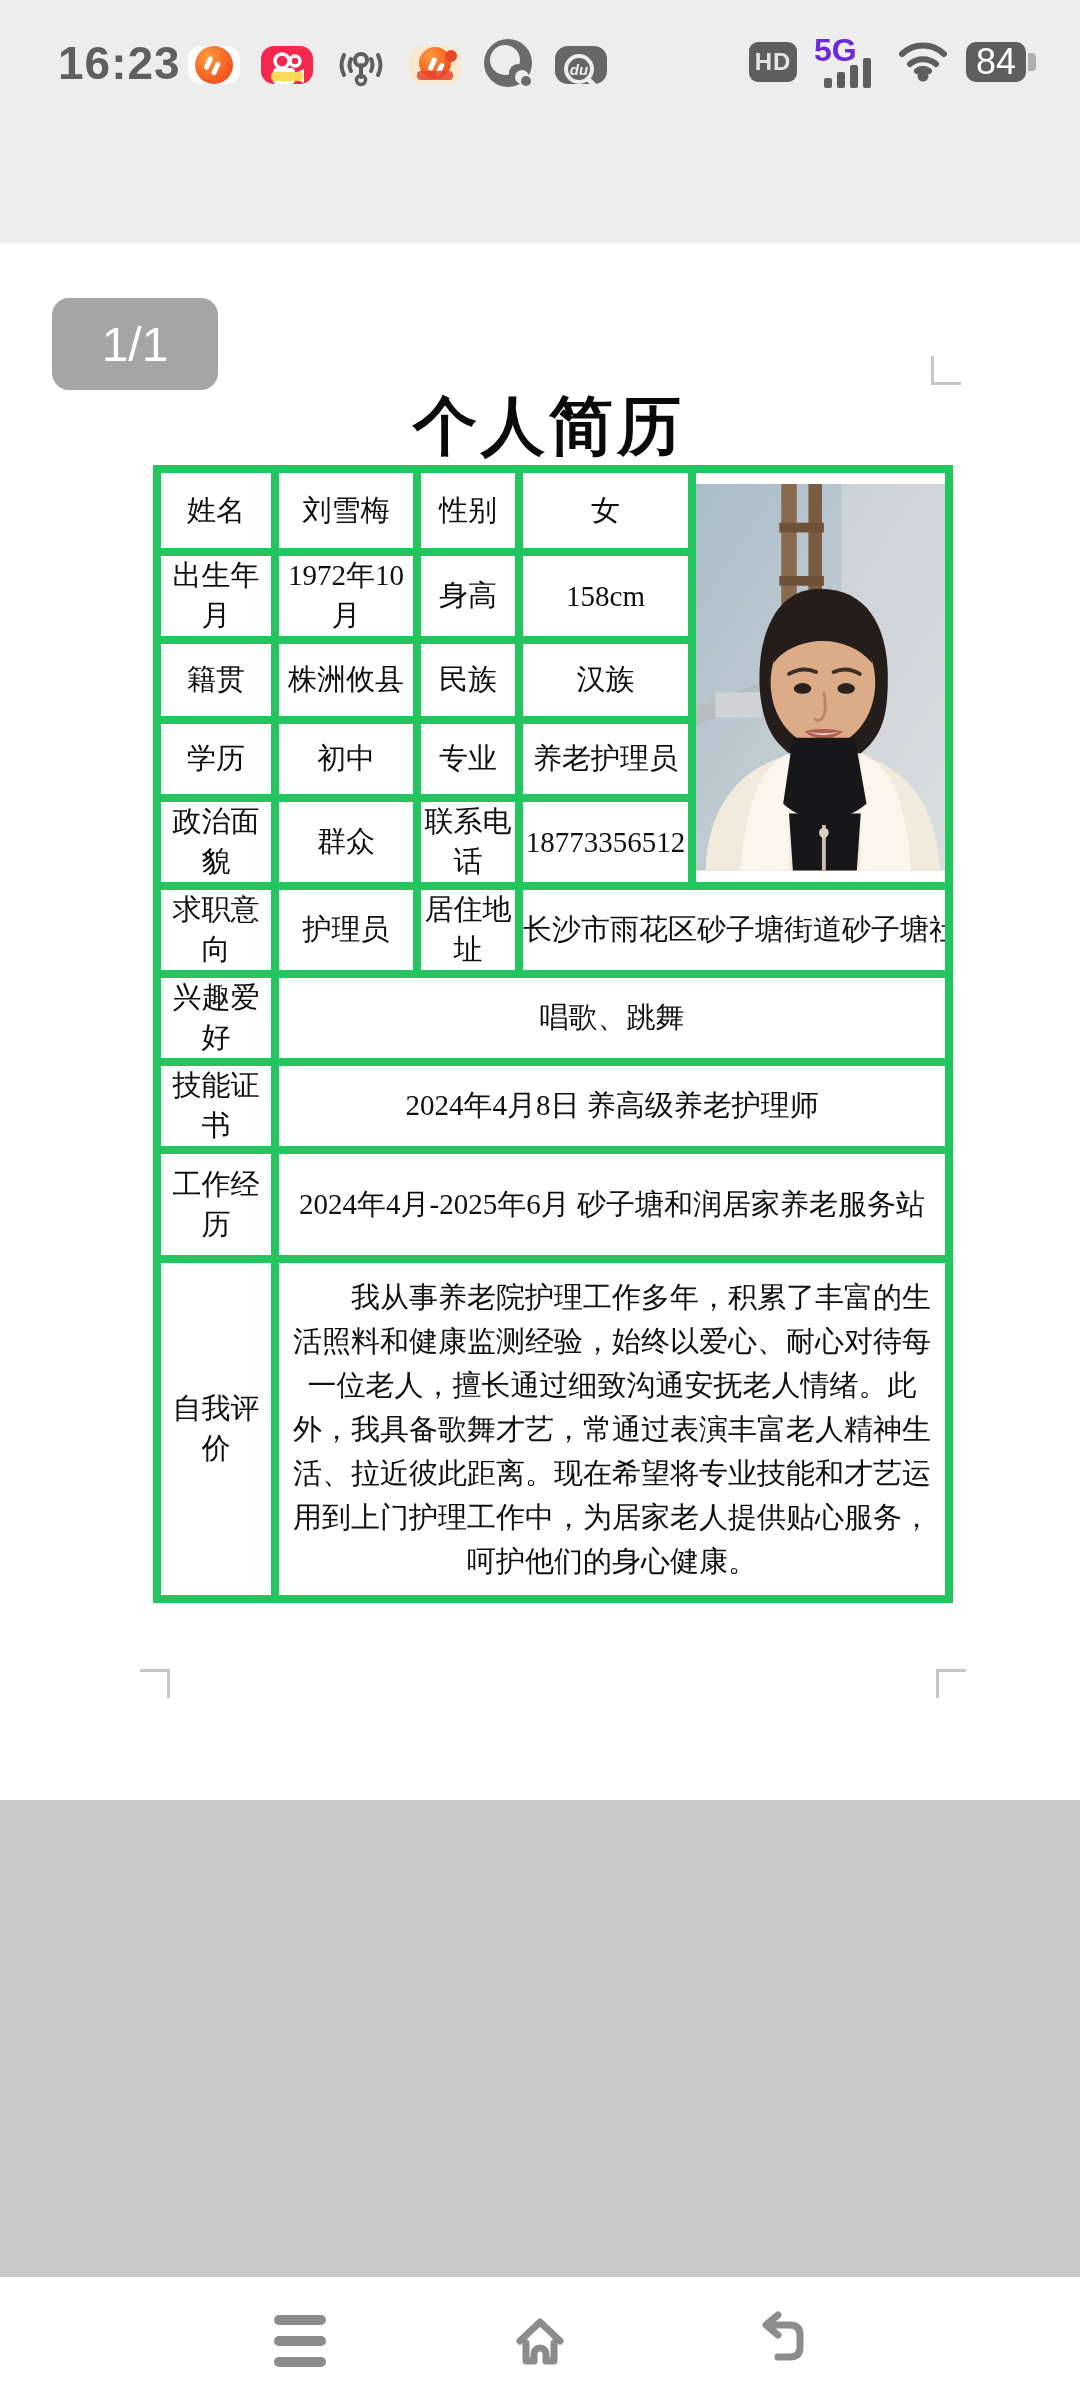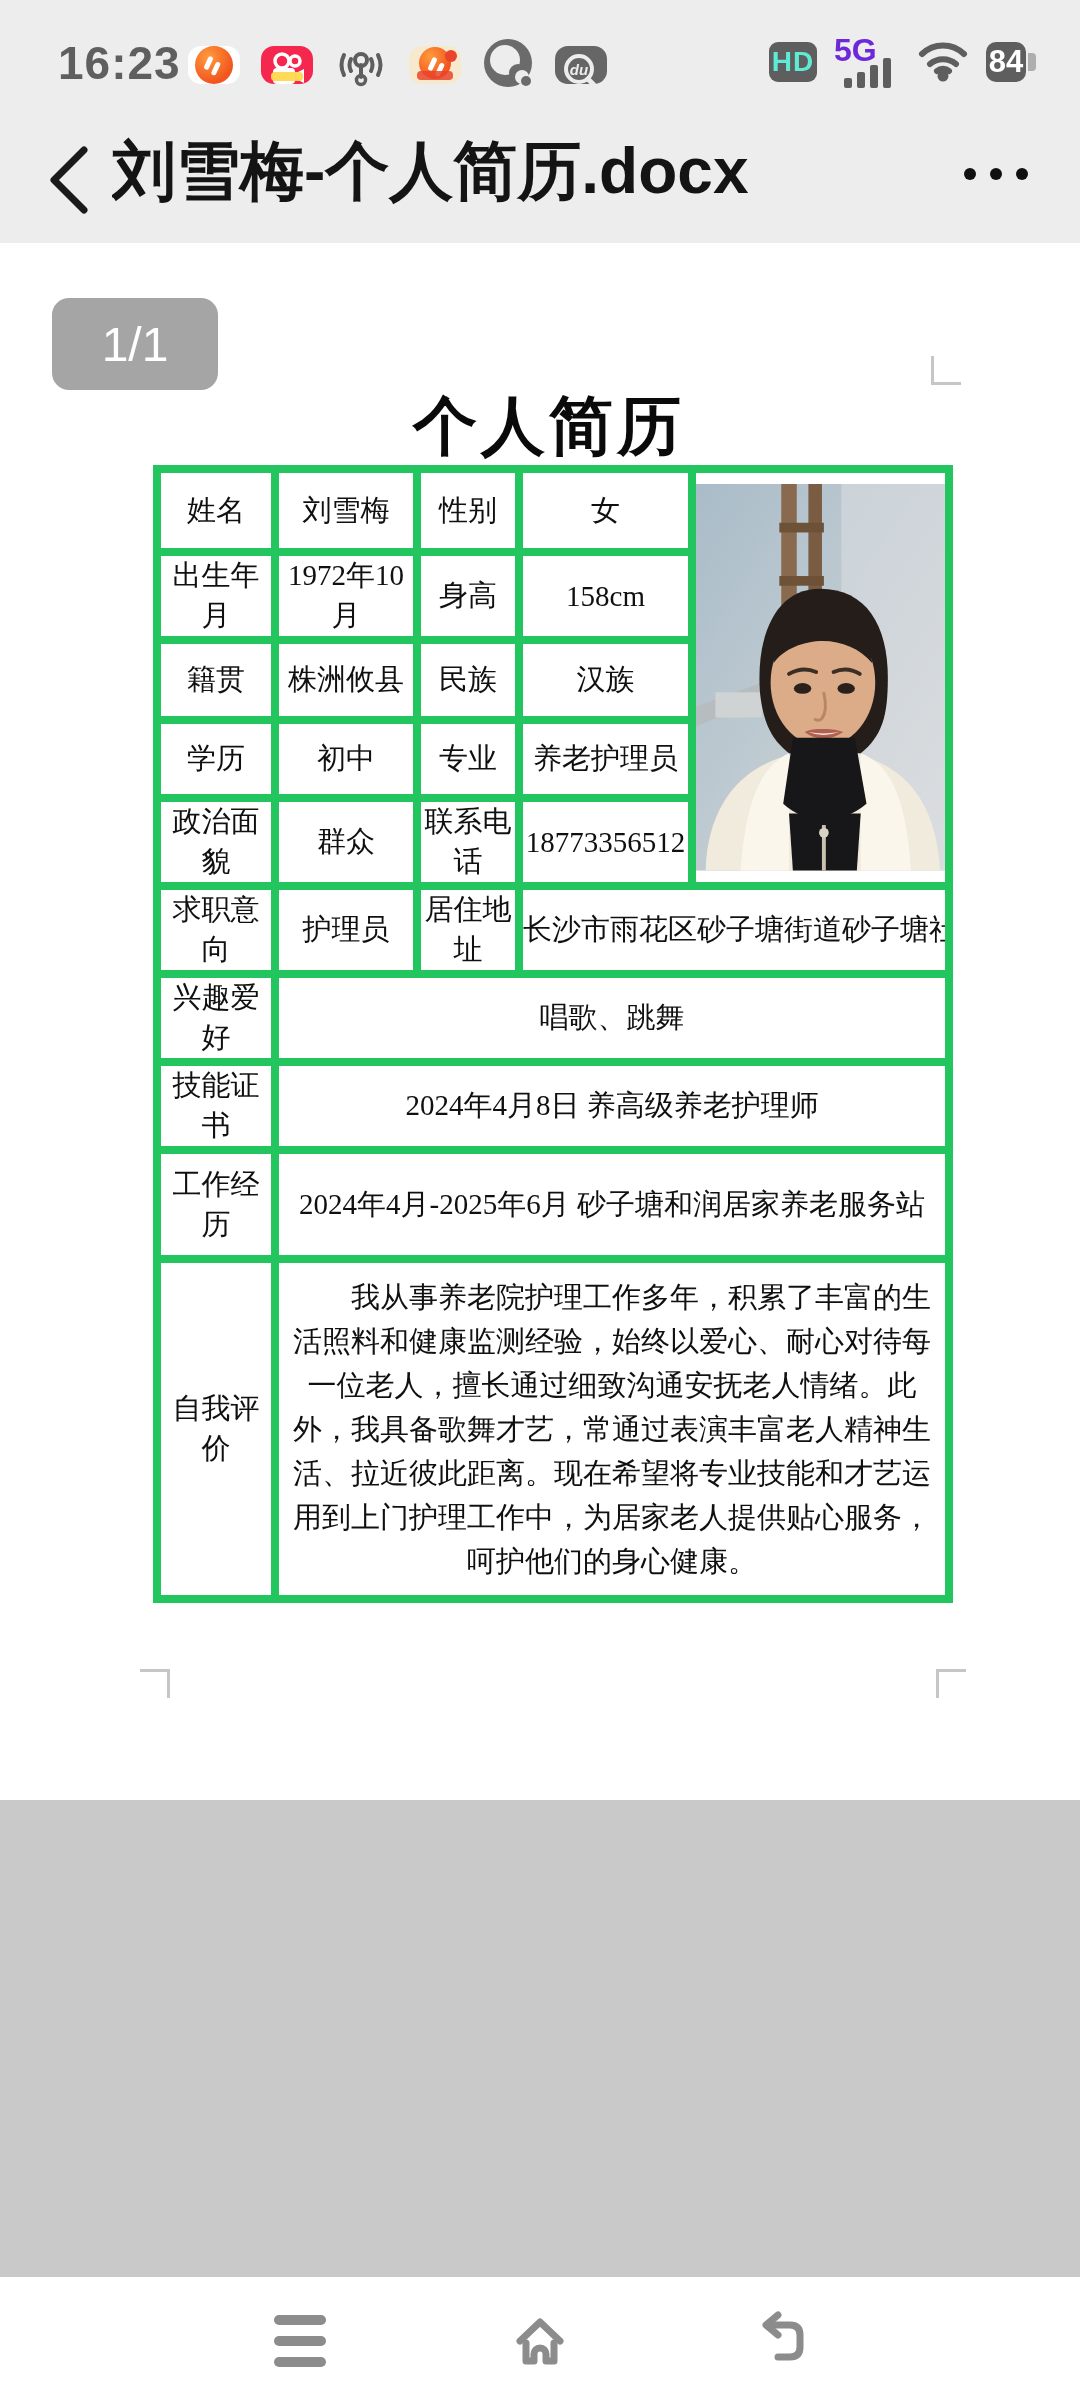--- a/index.html
+++ b/index.html
@@ -20,29 +20,29 @@
     background:radial-gradient(circle at 35% 30%, #ff9b3d, #f2551e 70%); }
   .orangeball.small{ width:32px; height:32px; top:44%; }
   .orangeball::after{ content:""; position:absolute; left:11px; top:10px; width:5px; height:14px;
     background:#fff; border-radius:3px; transform:rotate(25deg); box-shadow:9px 2px 0 #ffffff; }
   .redbadge{ position:absolute; right:4px; top:4px; width:12px; height:12px; border-radius:50%; background:#e8452c; }
   .redstrip{ position:absolute; left:8px; bottom:4px; width:36px; height:9px; border-radius:4px; background:#e8452c; opacity:.85; }
   .ksstrip{ position:absolute; left:10px; bottom:3px; width:32px; height:9px; border-radius:4px; background:#ffd84d; opacity:.95; }
   .hotspot svg, .navicon svg{ display:block; }
 
   .rightstatus{ position:absolute; right:44px; top:34px; display:flex; align-items:center; gap:17px; }
-  .hdbadge{ width:48px; height:40px; border-radius:9px; background:#5e5e5e; color:#5eead4;
-    font-size:28px; font-weight:700; display:flex; align-items:center; justify-content:center; letter-spacing:1px; }
+  .hdbadge{ width:48px; height:40px; border-radius:9px; background:#5e5e5e; color:#e5e5e5;
+    font-size:24px; font-weight:700; display:flex; align-items:center; justify-content:center; letter-spacing:1px; }
   .net5g{ position:relative; width:66px; height:56px; }
   .net5g .lbl{ position:absolute; left:0; top:-2px; font-size:32px; font-weight:700; color:#6d28d9; }
   .bars{ position:absolute; left:10px; bottom:2px; display:flex; align-items:flex-end; gap:5px; }
   .bars i{ display:block; width:8px; background:#5e5e5e; border-radius:2px; }
   .battery{ position:relative; display:flex; align-items:center; }
-  .battbody{ width:40px; height:40px; border-radius:10px; background:#5e5e5e; color:#ffffff;
-    font-size:31px; font-weight:700; display:flex; align-items:center; justify-content:center; }
+  .battbody{ width:60px; height:40px; border-radius:10px; background:#5e5e5e; color:#ffffff;
+    font-size:36px; font-weight:400; display:flex; align-items:center; justify-content:center; }
   .batttip{ width:8px; height:18px; background:#aeaeae; border-radius:0 4px 4px 0; margin-left:2px; }
 
   .titlebar{ position:absolute; left:0; top:110px; width:1080px; height:133px; }
   .backbtn{ position:absolute; left:36px; top:30px; width:70px; height:80px; }
   .filename{ position:absolute; left:112px; top:18px; width:770px; font-size:64px; font-weight:700; color:#141414;
     white-space:nowrap; overflow:hidden; }
   .morebtn{ position:absolute; right:52px; top:48px; display:flex; gap:14px; padding:10px 0; }
   .morebtn i{ width:12px; height:12px; border-radius:50%; background:#111; }
 
   
@@ -153,33 +153,20 @@
           <circle cx="26" cy="39" r="5.5" fill="#5e5e5e"></circle>
           <path d="M20 34 A9 9 0 0 1 32 34" fill="none" stroke="#5e5e5e" stroke-width="6" stroke-linecap="round"></path>
         </svg>
       </span>
       <span class="battery">
         <span class="battbody">84</span>
         <span class="batttip"></span>
       </span>
     </div>
 
-    <div class="titlebar">
-      <span class="backbtn">
-        <svg width="70" height="80" viewBox="0 0 70 80">
-          <polyline points="48,10 18,40 48,70" fill="none" stroke="#1a1a1a" stroke-width="7" stroke-linecap="round" stroke-linejoin="round"></polyline>
-        </svg>
-      </span>
-      <span class="filename">刘雪梅-个人简历.docx</span>
-      <span class="morebtn">
-          <i></i>
-          <i></i>
-          <i></i>
-        </span>
-    </div>
   </div>
 
   <div class="docarea">
     <div class="pagebadge">1/1</div>
     <div class="cmark tr"></div>
     <div class="cmark bl"></div>
     <div class="cmark br"></div>
 
     <div class="doctitle">个人简历</div>
 

